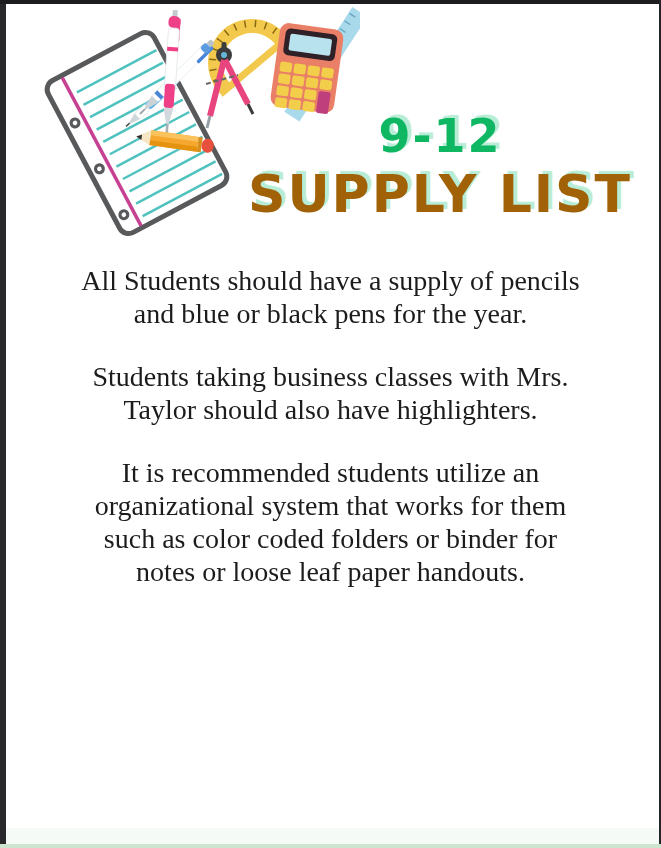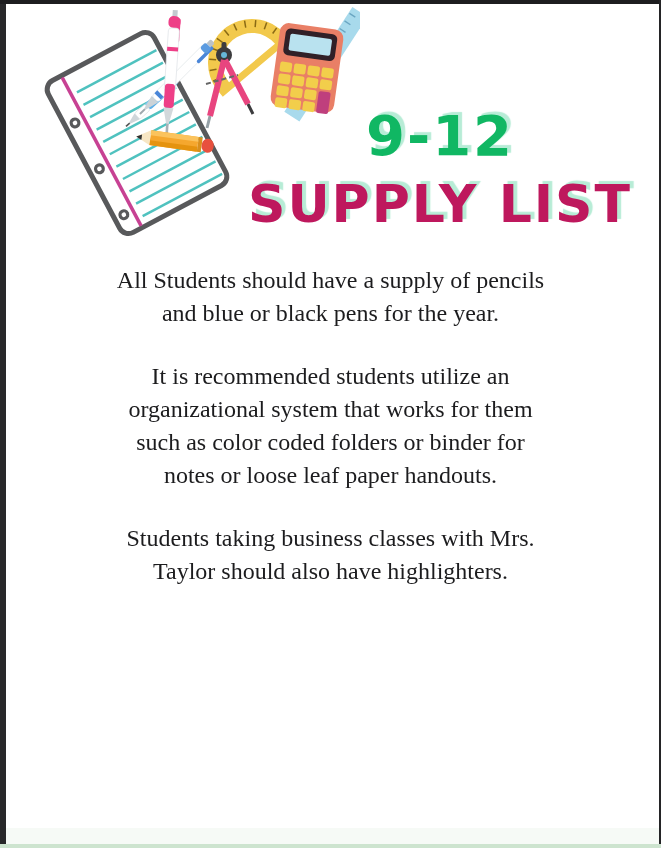--- a/index.html
+++ b/index.html
@@ -19,39 +19,39 @@
 
   .clipart{position:absolute;left:0;top:0;}
 
   .title-block{
     position:absolute;left:228px;top:100px;width:424px;
     text-align:center;
   }
   .grade{
     font-family:"DejaVu Sans",sans-serif;
     font-weight:800;
-    font-size:56px;line-height:56px;padding-top:8px;
+    font-size:46px;line-height:56px;padding-top:8px;
     color:#10b763;
     letter-spacing:2px;
     text-shadow:4px -3px 1px #b7ecd6;
   }
   .big-title{
     font-family:"DejaVu Sans",sans-serif;
     font-weight:800;
-    font-size:52px;line-height:60px;margin-top:10px;
-    color:#be185d;
+    font-size:52px;line-height:60px;
+    color:#a16207;
     letter-spacing:2px;
     text-shadow:4px -3px 1px #b7ecd6;
   }
 
   .body-text{
     position:absolute;left:14px;top:264px;width:633px;
     text-align:center;
     font-family:"Liberation Serif",serif;
-    font-size:24px;line-height:33px;
+    font-size:28px;line-height:33px;
     color:#1c1c1e;
   }
   .body-text p{
     margin:0 0 30px 0;
     white-space:pre-line;
   }
 </style>
 </head>
 <body>
 
@@ -197,26 +197,26 @@
   </svg>
 
   <div class="title-block">
     <div class="grade">9-12</div>
     <div class="big-title">SUPPLY LIST</div>
   </div>
 
   <div class="body-text">
     <p>All Students should have a supply of pencils
 and blue or black pens for the year.</p>
+    <p>Students taking business classes with Mrs.
+Taylor should also have highlighters.</p>
     <p>It is recommended students utilize an
 organizational system that works for them
 such as color coded folders or binder for
 notes or loose leaf paper handouts.</p>
-    <p>Students taking business classes with Mrs.
-Taylor should also have highlighters.</p>
   </div>
 
   <div class="edge-bottom-fade"></div>
   <div class="edge-left"></div>
   <div class="edge-top"></div>
   <div class="edge-right"></div>
   <div class="edge-bottom"></div>
 
 </div>
 

